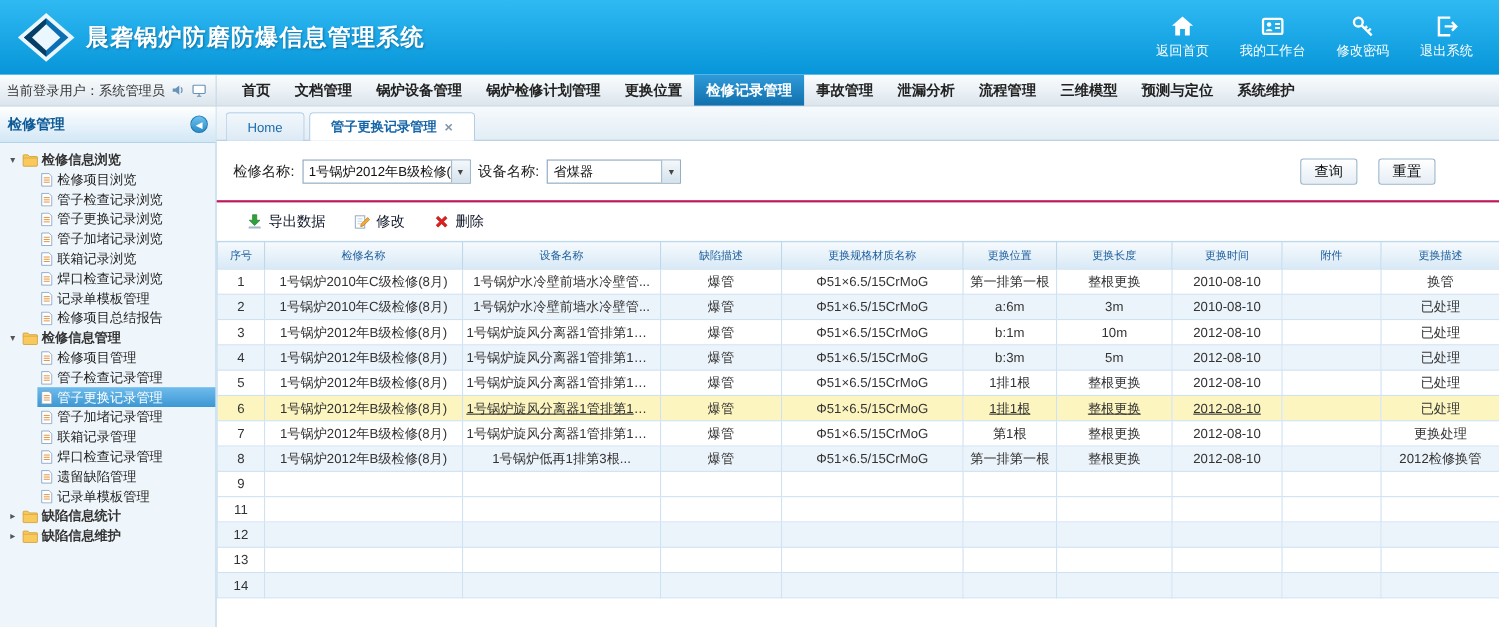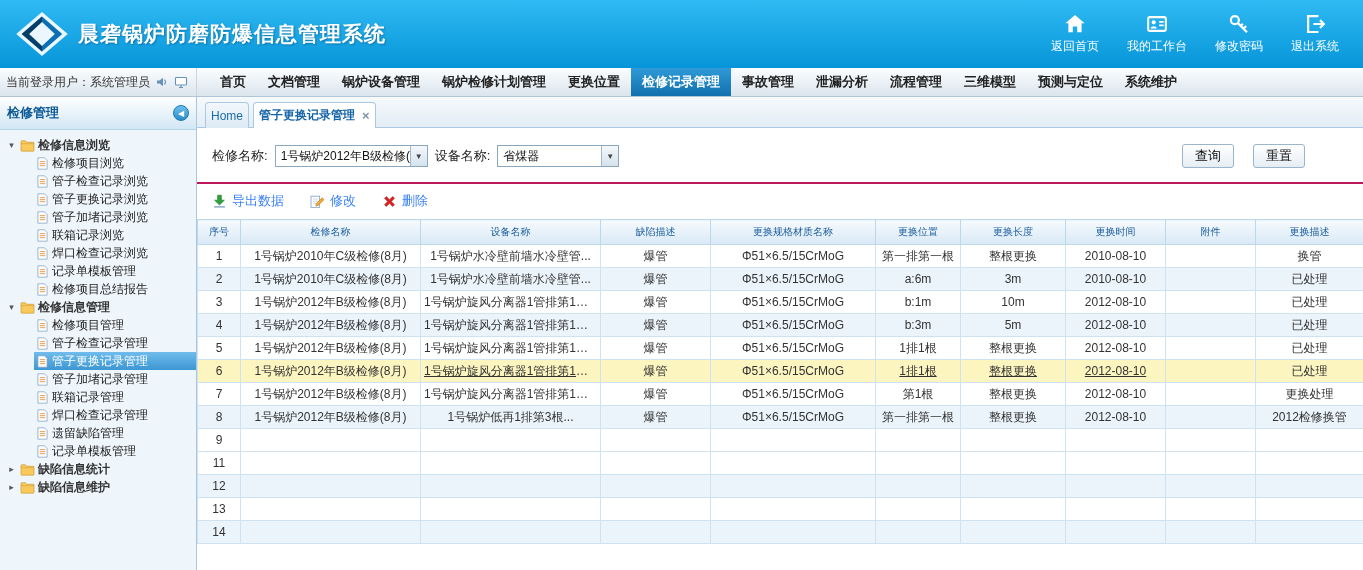--- a/index.html
+++ b/index.html
@@ -51,21 +51,21 @@
   .tree-node.leaf{margin-left:34px;padding-left:3px;gap:4px}
   .dicon{flex:0 0 auto}
   .dicon svg{width:11px;height:13px;display:block}
   .tree-node.leaf.selected{background:linear-gradient(#6fbcec,#3c97d3);color:#fff}
 
   .main{flex:1;display:flex;flex-direction:column;background:#fff;min-width:0}
 
   
   .tabbar{height:31px;flex:0 0 auto;background:linear-gradient(#f6fafd,#e2edf5);
     border-bottom:1px solid #aac8e2;display:flex;align-items:flex-end;padding:4px 8px 0;gap:4px}
-  .tab{height:26px;display:flex;align-items:center;gap:7px;padding:0 5px;font-size:12px;
+  .tab{height:26px;display:flex;align-items:center;gap:7px;padding:0 19px;font-size:12px;
     color:#1b6cab;background:linear-gradient(#f2f8fc,#dceaf5);border:1px solid #aac8e2;
     border-bottom:none;border-radius:4px 4px 0 0;cursor:pointer;margin-bottom:-1px}
   .tab.active{background:#fff;font-weight:bold;color:#1464a8}
   .tclose{color:#7e95a8;font-size:13px;line-height:1;cursor:pointer}
 
   
   .filterbar{display:flex;align-items:center;gap:7px;padding:16px 58px 14px 15px;
     font-size:13px;color:#222;border-bottom:2px solid #be185d}
   .flabel{white-space:nowrap}
   .select{height:22px;border:1px solid #89a7bf;background:#fff;display:flex;
@@ -75,21 +75,21 @@
   .sval{flex:1;overflow:hidden;white-space:nowrap;color:#111}
   .sarrow{width:17px;height:100%;flex:0 0 auto;background:linear-gradient(#f4f8fb,#d5e2ec);
     border-left:1px solid #9fb8cc;font-size:8px;color:#444;display:flex;align-items:center;
     justify-content:center}
   .fspacer{flex:1}
   .btn{height:24px;padding:0 12px;font-size:13px;color:#111;font-family:inherit;
     background:linear-gradient(#ffffff,#e5edf4);border:1px solid #9ab5cc;border-radius:3px;
     cursor:pointer;margin-left:12px;white-space:nowrap}
 
   
-  .toolbar{display:flex;align-items:center;gap:26px;padding:8px 12px 9px 15px;font-size:13px;color:#3b82f6}
+  .toolbar{display:flex;align-items:center;gap:26px;padding:8px 12px 9px 27px;font-size:13px;color:#0f172a}
   .tool{display:flex;align-items:center;gap:5px;cursor:pointer}
   .tool svg{width:15px;height:15px;display:block}
 
   
   .grid{border-collapse:collapse;table-layout:fixed;width:1166px;font-size:12px}
   .grid th{height:25px;background:linear-gradient(#f6fafd,#d8e9f6);border:1px solid #bdd7eb;
     color:#1b5c9c;font-weight:normal;font-size:10px;padding:0 2px;white-space:nowrap;overflow:hidden}
   .grid td{height:23px;border:1px solid #cfe2f2;text-align:center;color:#333;overflow:hidden;
     white-space:nowrap;text-overflow:ellipsis;padding:0 3px}
   .grid tr.alt td{background:#ecf4fb}

